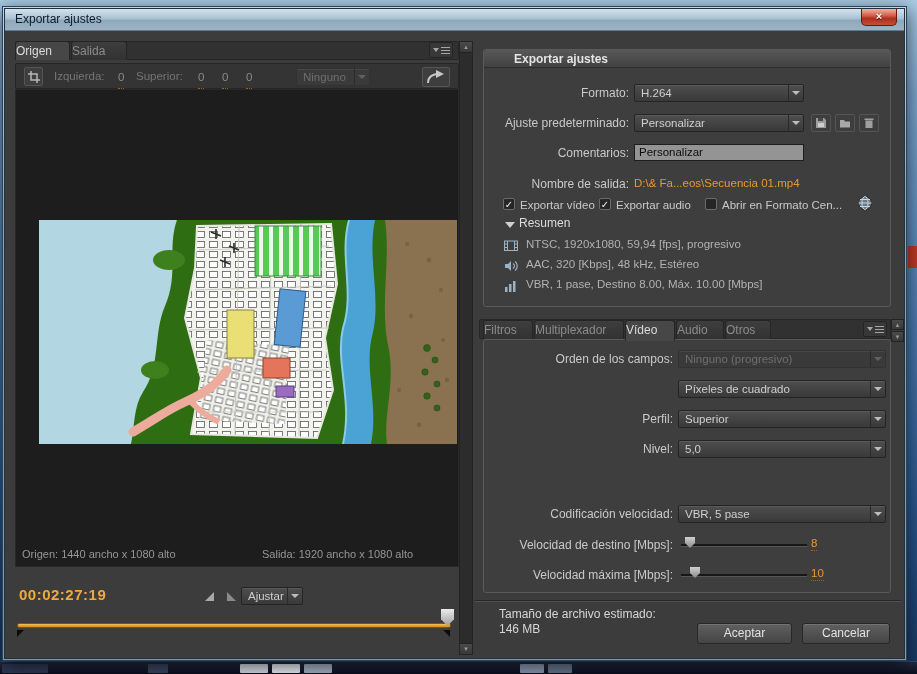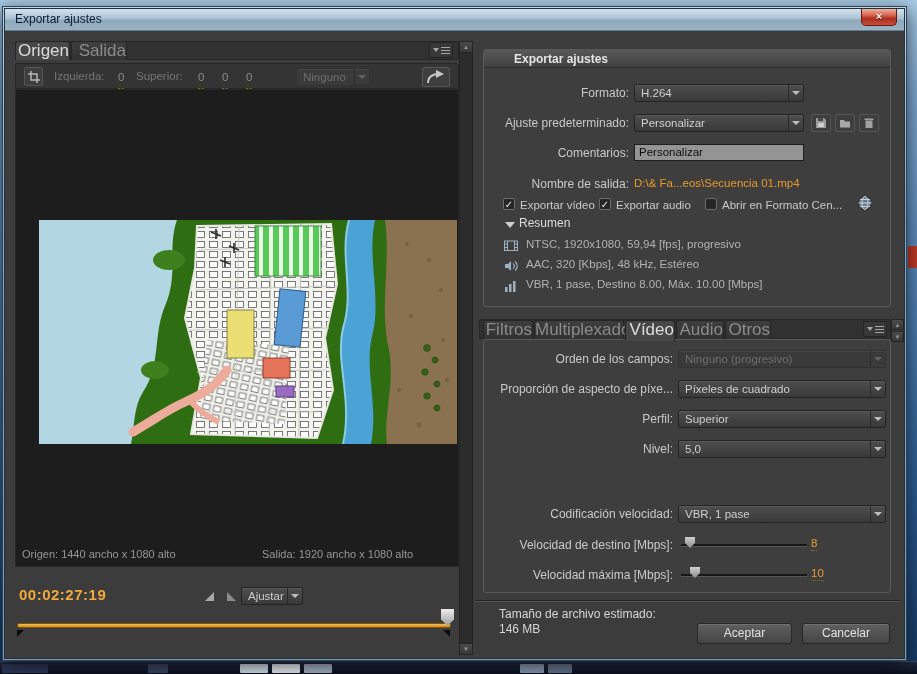--- a/index.html
+++ b/index.html
@@ -19,21 +19,21 @@
   .titlebar{position:absolute;left:0;top:0;width:100%;height:22px;
     background:linear-gradient(180deg,#d3e2ee,#abc2d4 45%,#8fa9bc 55%,#9db3c4);
     border-bottom:1px solid #5f7b90;color:#0b1b2b;font-size:12px;line-height:21px;padding-left:10px}
   .close-btn{position:absolute;right:7px;top:0;width:36px;height:17px;
     background:linear-gradient(180deg,#f0b3a3,#d4624a 40%,#ad2f1f 60%,#c2503a);
     border:1px solid #6e150c;border-top:none;border-radius:0 0 5px 5px;
     color:#fff;font-size:11px;font-weight:bold;text-align:center;line-height:14px;text-shadow:0 1px 1px #5c0f06;cursor:pointer}
   
   .tab{position:absolute;height:19px;background:linear-gradient(180deg,#3e3e3e,#323232);
     border:1px solid #252525;border-bottom:none;border-radius:3px 3px 0 0;
-    color:#8b8b8b;font-size:17px;text-align:right;line-height:18px;cursor:pointer}
+    color:#8b8b8b;font-size:12px;text-align:left;line-height:18px;cursor:pointer}
   .tab.active{background:#474747;color:#dcdcdc}
   .twell{position:absolute;background:#313131;border:1px solid #262626;border-radius:2px}
   .pmenu{position:absolute;width:24px;height:16px;background:#383838;border:1px solid #242424;border-radius:2px;
     display:flex;align-items:center;justify-content:center;gap:2px;cursor:pointer}
   .pm-tri{width:0;height:0;border-left:3.5px solid transparent;border-right:3.5px solid transparent;border-top:4px solid #a6a6a6}
   .pm-lines{width:9px;height:7px;background:repeating-linear-gradient(180deg,#a6a6a6 0 1px,transparent 1px 3px)}
   .dd{position:absolute;height:18px;background:linear-gradient(180deg,#4e4e4e,#393939);
     border:1px solid #242424;border-radius:2px;display:flex;align-items:center;color:#cfcfcf;font-size:11.5px;
     box-shadow:inset 0 1px 0 rgba(255,255,255,.07);cursor:pointer}
   .dd .txt{flex:1;padding:0 6px;overflow:hidden;white-space:nowrap}
@@ -347,21 +347,20 @@
     <div class="gbox" style="left:478px;top:330px;width:408px;height:254px"></div>
 
     <div class="flabel" style="left:468px;top:341px;width:200px">Orden de los campos:</div>
     <div class="dd disabled" style="left:673px;top:341px;width:208px">
       <span class="txt">Ninguno (progresivo)</span>
       <span class="caret">
           <i></i>
         </span>
     </div>
 
-    <div class="flabel" style="left:428px;top:371px;width:240px">Proporción de aspecto de píxe...</div>
     <div class="dd" style="left:673px;top:371px;width:208px">
       <span class="txt">Píxeles de cuadrado</span>
       <span class="caret">
           <i></i>
         </span>
     </div>
 
     <div class="flabel" style="left:568px;top:401px;width:100px">Perfil:</div>
     <div class="dd" style="left:673px;top:401px;width:208px">
       <span class="txt">Superior</span>
@@ -374,21 +373,21 @@
     <div class="dd" style="left:673px;top:431px;width:208px">
       <span class="txt">5,0</span>
       <span class="caret">
           <i></i>
         </span>
     </div>
 
 
     <div class="flabel" style="left:468px;top:496px;width:200px">Codificación velocidad:</div>
     <div class="dd" style="left:673px;top:496px;width:208px">
-      <span class="txt">VBR, 1 pase</span>
+      <span class="txt">VBR, 5 pase</span>
       <span class="caret">
           <i></i>
         </span>
     </div>
 
     <div class="flabel" style="left:428px;top:527px;width:240px">Velocidad de destino [Mbps]:</div>
     <div class="slider-track" style="left:676px;top:535px;width:126px"></div>
     <div class="slider-handle" style="left:680px;top:528px"></div>
     <span class="slider-val dotted" style="left:806px;top:527px">8</span>
 

